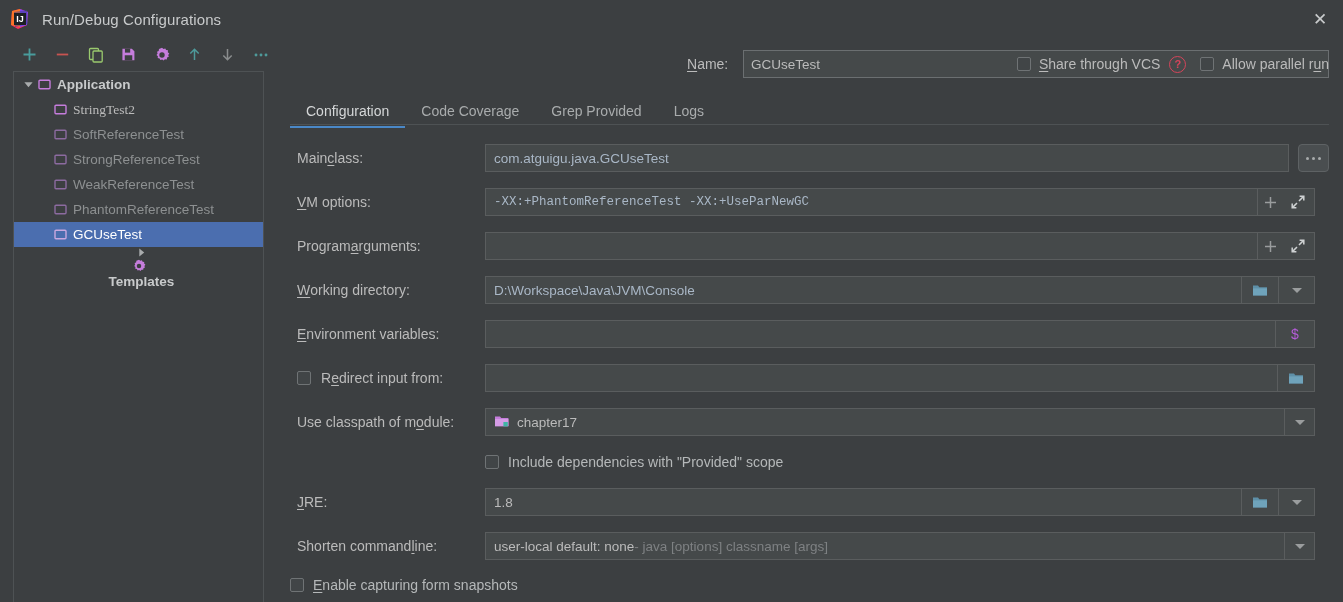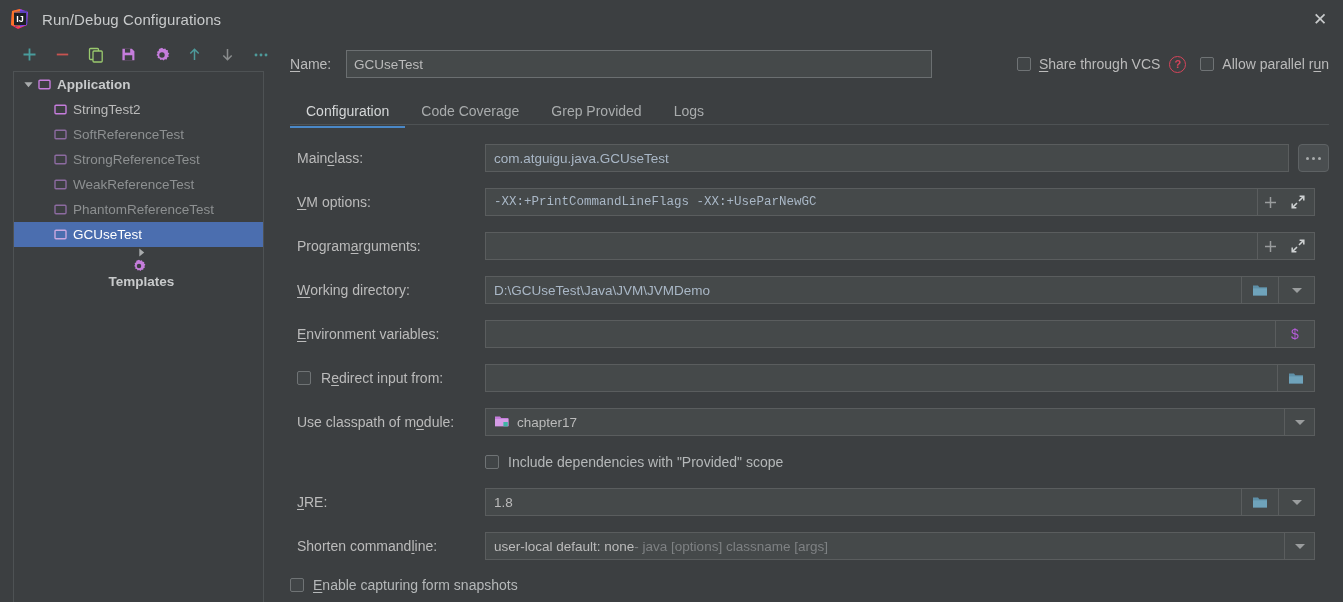--- a/index.html
+++ b/index.html
@@ -65,21 +65,21 @@
   .right-panel {
     position: absolute; left: 276px; top: 38px; width: 1067px; height: 564px;
     background: #3c3f41;
   }
   .divider-v {
     position: absolute; left: 276px; top: 38px; width: 1px; height: 564px; background: #323232;
   }
 
   .name-row {
     position: absolute; left: 14px; top: 10px; width: 1039px; height: 32px;
-    display: flex; align-items: center;
+    display: flex; align-items: center; justify-content: flex-end;
   }
   .name-label { width: 56px; font-size: 14px; color: #bbbbbb; }
   .name-input {
     flex: 1 1 auto; height: 28px; background: #45494a; border: 1px solid #6b6f71;
     color: #bbbbbb; font-size: 13.5px; padding: 0 7px; outline: none;
     font-family: "Liberation Sans", sans-serif;
     max-width: 586px;
   }
   .top-checks {
     position: absolute; right: 14px; top: 10px; height: 32px;
@@ -257,21 +257,21 @@
               <path d="M1.4 3.3 L9.6 3.3 L5.5 8.2 Z" fill="#a9acad"></path>
             </svg>
           </span>
           <span class="tree-icon">
             <svg width="13" height="13" viewBox="0 0 13 13">
               <rect x="1" y="2.2" width="11" height="8.6" rx="1" fill="none" stroke="#c57ddc" stroke-width="1.4"></rect>
             </svg>
           </span>
           <span class="tree-label">Application</span>
         </div>
-        <div class="tree-row bright" style="padding-left: 22px;">
+        <div class="tree-row bright" style="padding-left: 22px; font-family: Liberation Serif, serif;">
           <span class="tw-spacer"></span>
           <span class="tree-icon">
             <svg width="13" height="13" viewBox="0 0 13 13">
               <rect x="1" y="2.2" width="11" height="8.6" rx="1" fill="none" stroke="#c57ddc" stroke-width="1.4"></rect>
             </svg>
           </span>
           <span class="tree-label">StringTest2</span>
         </div>
         <div class="tree-row dim" style="padding-left: 22px;">
           <span class="tw-spacer"></span>
@@ -384,21 +384,21 @@
       </div>
 
       <div class="row">
         <div class="lbl"><u class="mn">V</u>M options:</div>
         <div class="arrow-anno">
           <svg width="30" height="16" viewBox="0 0 30 16">
               <path d="M1 5.5 H16 V1.6 L28.6 8 L16 14.4 V10.5 H1 Z" fill="none" stroke="#e01b24" stroke-width="2"></path>
             </svg>
         </div>
         <div class="field-wrap">
-          <div class="txt mono">-XX:+PrintCommandLineFlags -XX:+UseParNewGC</div>
+          <div class="txt mono">-XX:+PhantomReferenceTest -XX:+UseParNewGC</div>
           <div class="inner-btns">
             <div class="ico-btn">
               <svg width="13" height="13" viewBox="0 0 13 13">
                   <path d="M6.5 1 V12 M1 6.5 H12" stroke="#9a9d9e" stroke-width="1.5"></path>
                 </svg>
             </div>
             <div class="ico-btn">
               <svg width="14" height="14" viewBox="0 0 14 14">
                 <path d="M8 6 L12.6 1.4 M8.6 1.2 H12.8 V5.4" stroke="#cfd2d3" stroke-width="1.5" fill="none"></path>
                 <path d="M6 8 L1.4 12.6 M5.4 12.8 H1.2 V8.6" stroke="#cfd2d3" stroke-width="1.5" fill="none"></path>
@@ -424,21 +424,21 @@
                 <path d="M6 8 L1.4 12.6 M5.4 12.8 H1.2 V8.6" stroke="#cfd2d3" stroke-width="1.5" fill="none"></path>
               </svg>
             </div>
           </div>
         </div>
       </div>
 
       <div class="row">
         <div class="lbl"><u class="mn">W</u>orking directory:</div>
         <div class="field-wrap">
-          <div class="txt">D:\GCUseTest\Java\JVM\JVMDemo</div>
+          <div class="txt">D:\Workspace\Java\JVM\Console</div>
           <div class="inner-btns" style="padding:0 9px;">
             <div class="ico-btn">
               <svg width="16" height="14" viewBox="0 0 16 14">
                 <path d="M1 2.6 H6 L7.3 4.2 H15 V12.4 H1 Z" fill="#5e90a8"></path>
                 <path d="M1 5.4 H15 V12.4 H1 Z" fill="#6fa3bb"></path>
               </svg>
             </div>
           </div>
           <div class="side-btn">
             <span class="caret"></span>

